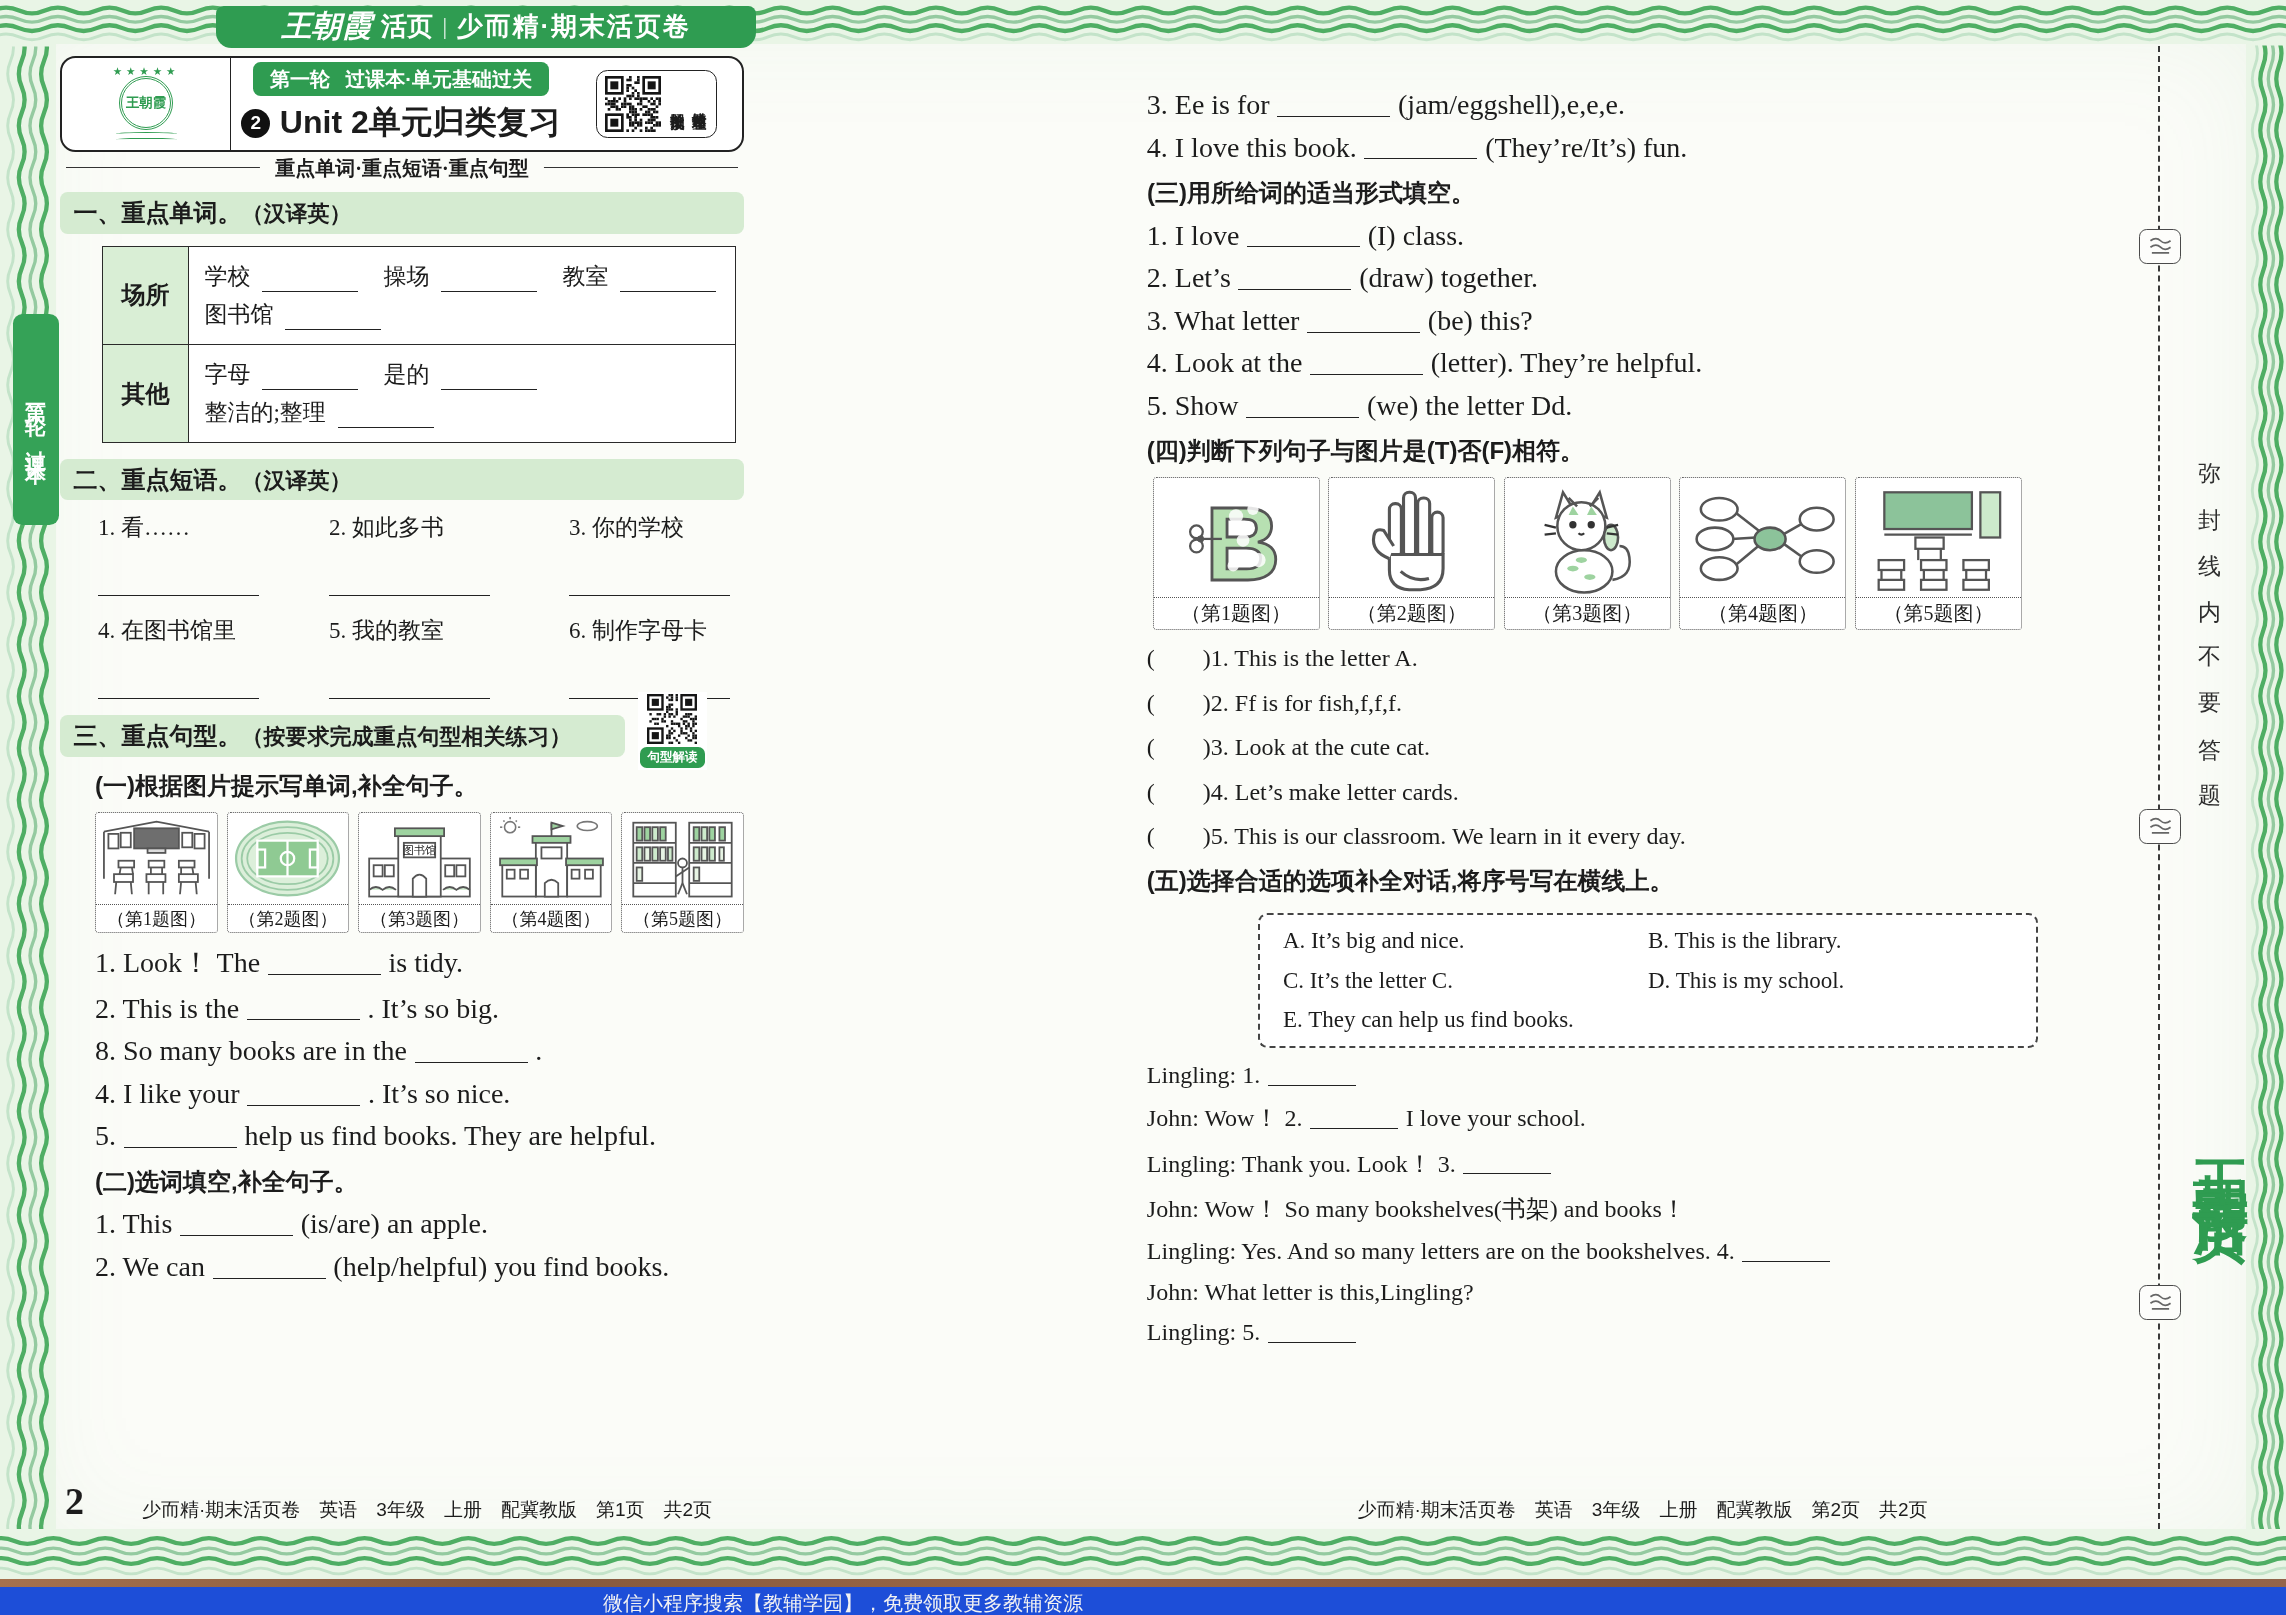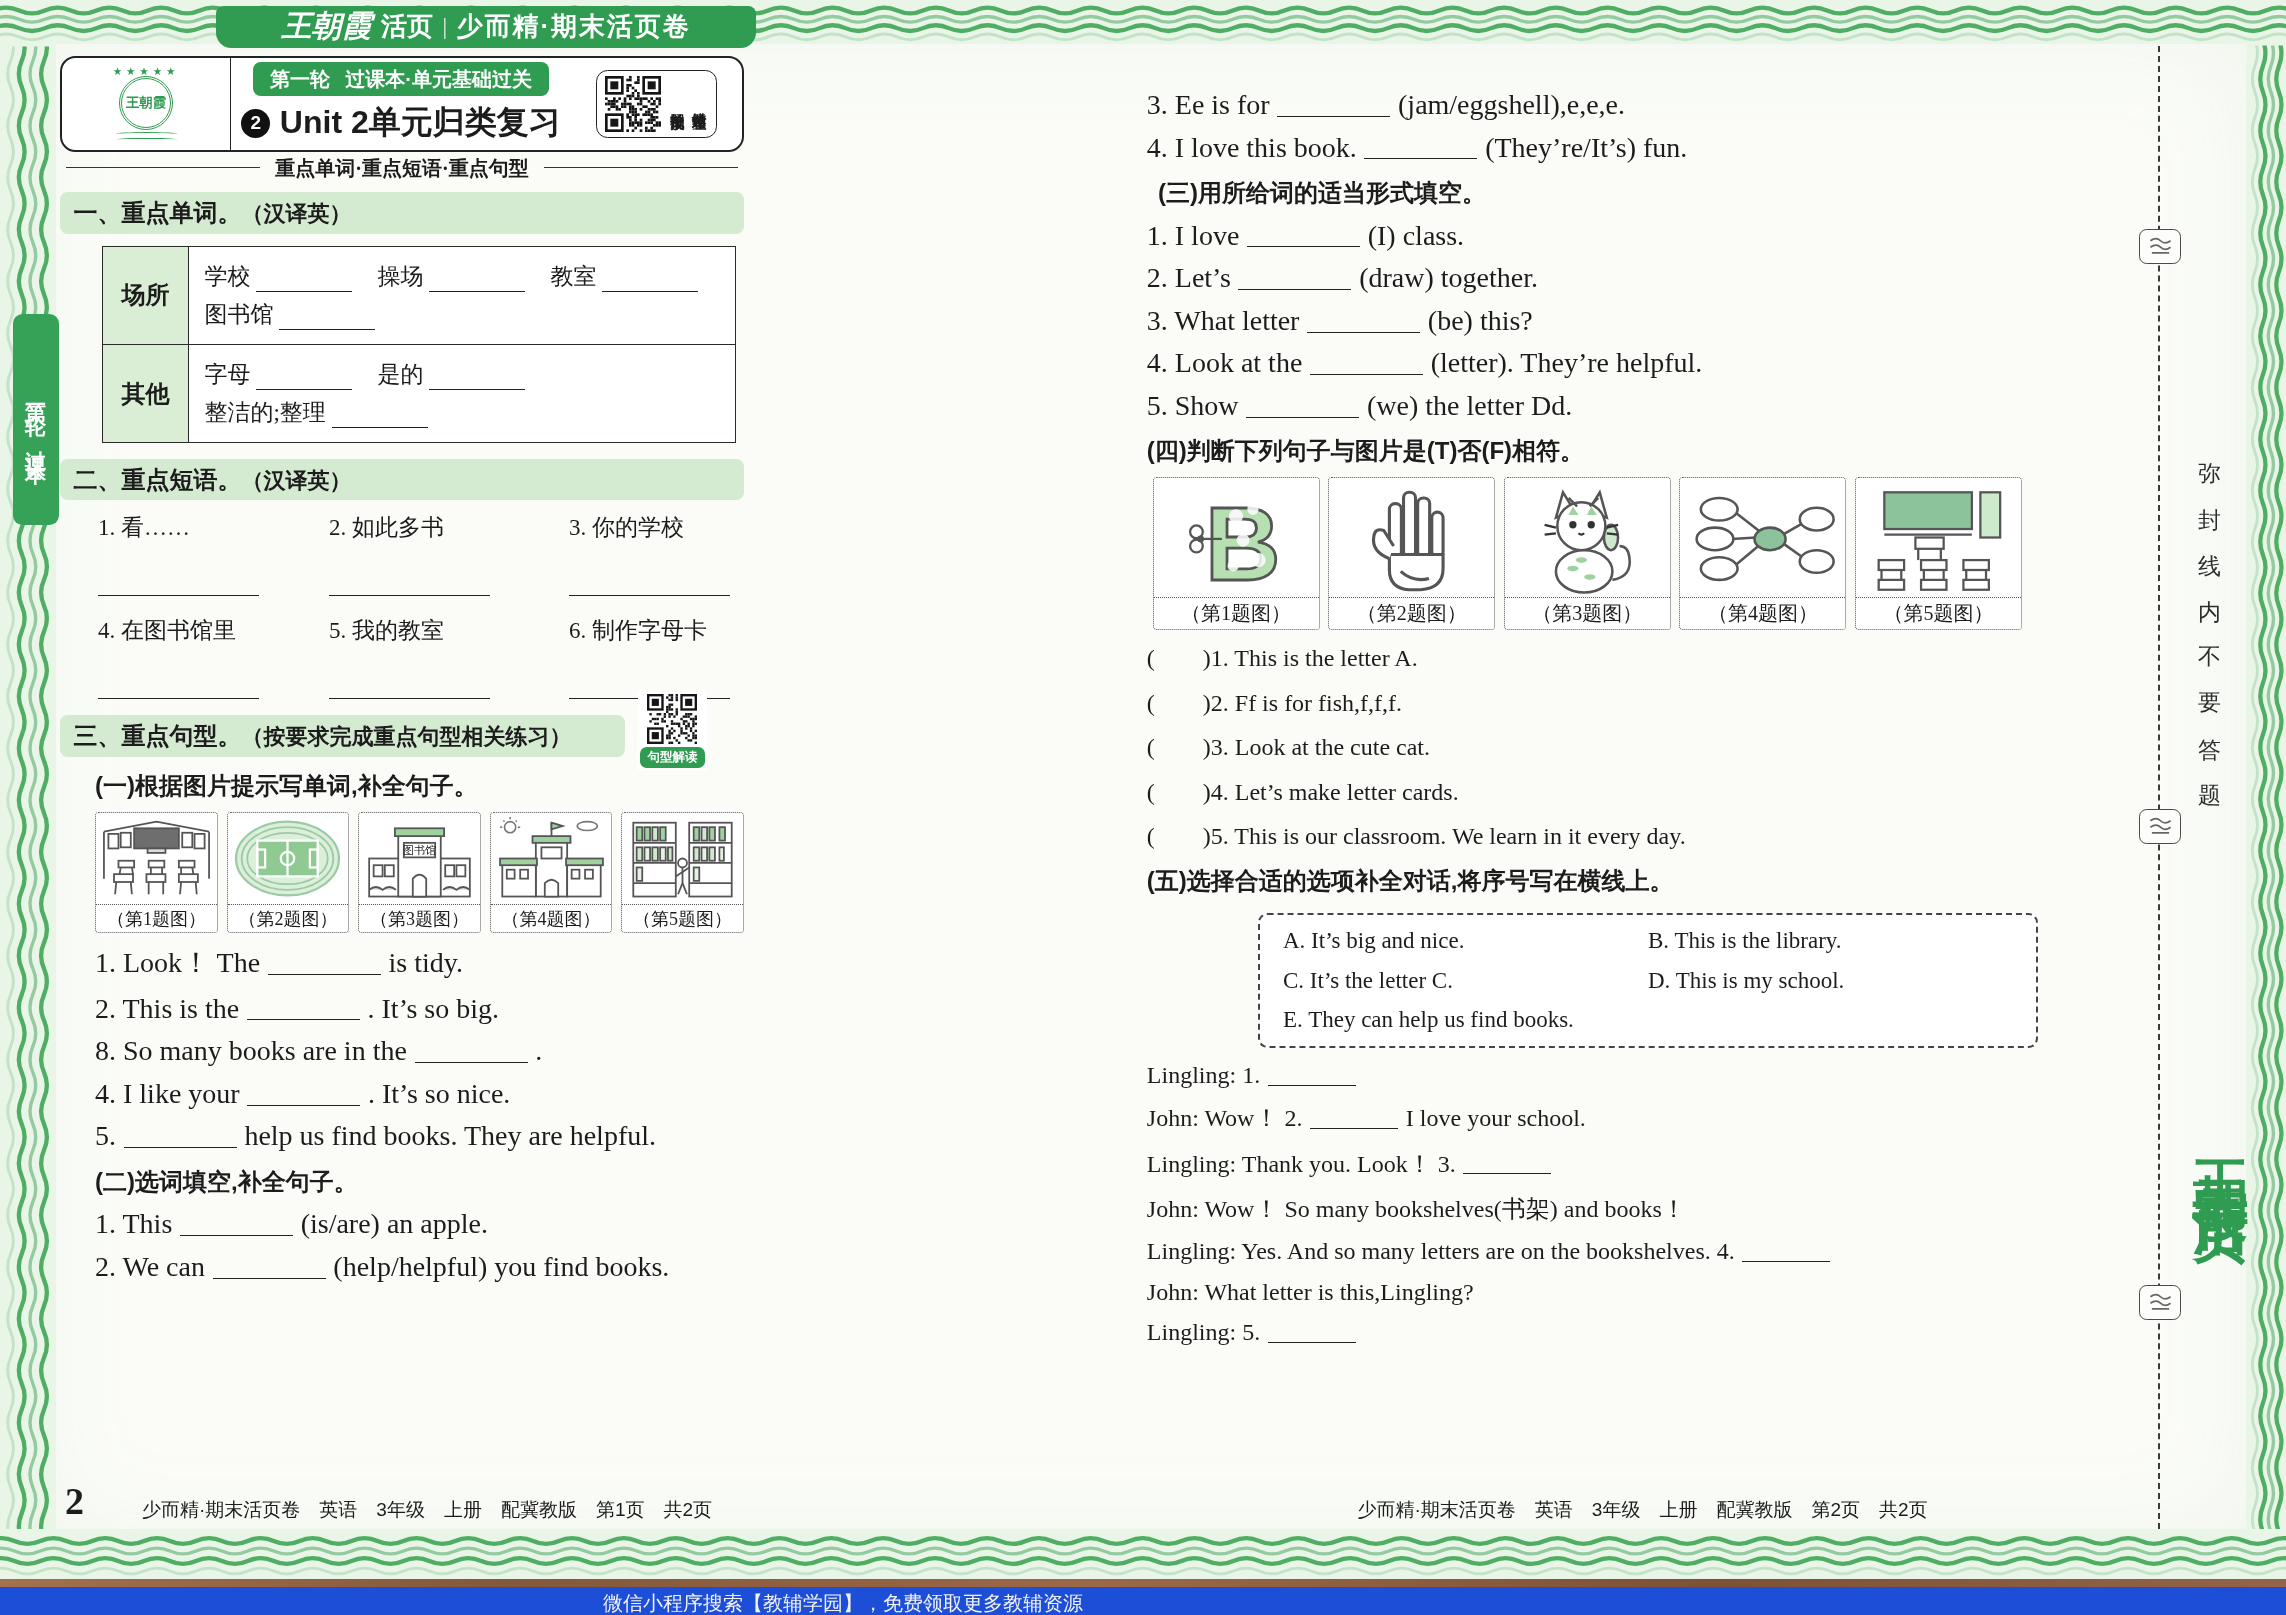--- a/index.html
+++ b/index.html
@@ -59,21 +59,21 @@
   
   .s-banner{background:#d5ebd1;border-radius:7.7px;padding:4.8px 13.4px;font-family:"Liberation Sans",sans-serif;
     font-weight:bold;font-size:24px;display:flex;align-items:baseline;white-space:nowrap;}
   .s-banner .note{font-size:22px;}
   
   .vocab{margin:11.5px 0 0 42px;width:634px;border-collapse:collapse;}
   .vocab th{width:83px;background:#d9eed5;border:1.9px solid #2a2a2a;font-family:"Liberation Sans",sans-serif;
     font-size:24px;font-weight:bold;}
   .vocab td{border:1.9px solid #2a2a2a;padding:7.7px 15.4px;font-size:23px;background:#fff;}
   .vocab .tline{display:flex;gap:25px;margin:6.7px 0;}
-  .vocab .pair{display:flex;align-items:flex-end;gap:6px;}
+  .vocab .pair{display:flex;align-items:flex-end;gap:12px;}
   .blank{display:inline-block;border-bottom:1.9px solid #222;height:21px;vertical-align:-2.9px;}
   .w100{width:96px;} .w120{width:113px;} .w95{width:88px;}
   
   .phrase-grid{display:grid;grid-template-columns:231px 240px 1fr;margin:11.5px 0 0 38px;row-gap:14px;}
   .p-label{font-size:23px;}
   .pblank{width:161px;margin-top:31px;margin-bottom:3.8px;}
   
   .s3-wrap{position:relative;margin-top:11.5px;}
   .s3-wrap .s-banner{width:538px;}
   .qr-float{position:absolute;right:37px;top:-23px;display:flex;flex-direction:column;align-items:center;gap:2.9px;background:#fff;padding:1.9px;}
@@ -711,21 +711,21 @@
       <div class="sent"><span>2. We can</span><span class="blank w120"></span><span>(help/helpful) you find books.</span></div>
     </div>
   </div>
 
   <div class="page page-right pr">
     <div style="margin-top:33px;">
       <div class="sent"><span>3. Ee is for</span><span class="blank w120"></span><span>(jam/eggshell),e,e,e.</span></div>
       <div class="sent"><span>4. I love this book.</span><span class="blank w120"></span><span>(They’re/It’s) fun.</span></div>
     </div>
 
-    <div class="part-title" style="margin-left:15px;">(三)用所给词的适当形式填空。</div>
+    <div class="part-title" style="margin-left:4px;">(三)用所给词的适当形式填空。</div>
     <div>
       <div class="sent"><span>1. I love</span><span class="blank w120"></span><span>(I) class.</span></div>
       <div class="sent"><span>2. Let’s</span><span class="blank w120"></span><span>(draw) together.</span></div>
       <div class="sent"><span>3. What letter</span><span class="blank w120"></span><span>(be) this?</span></div>
       <div class="sent"><span>4. Look at the</span><span class="blank w120"></span><span>(letter). They’re helpful.</span></div>
       <div class="sent"><span>5. Show</span><span class="blank w120"></span><span>(we) the letter Dd.</span></div>
     </div>
 
     <div class="part-title" style="margin-left:3.8px;">(四)判断下列句子与图片是(T)否(F)相符。</div>
 

